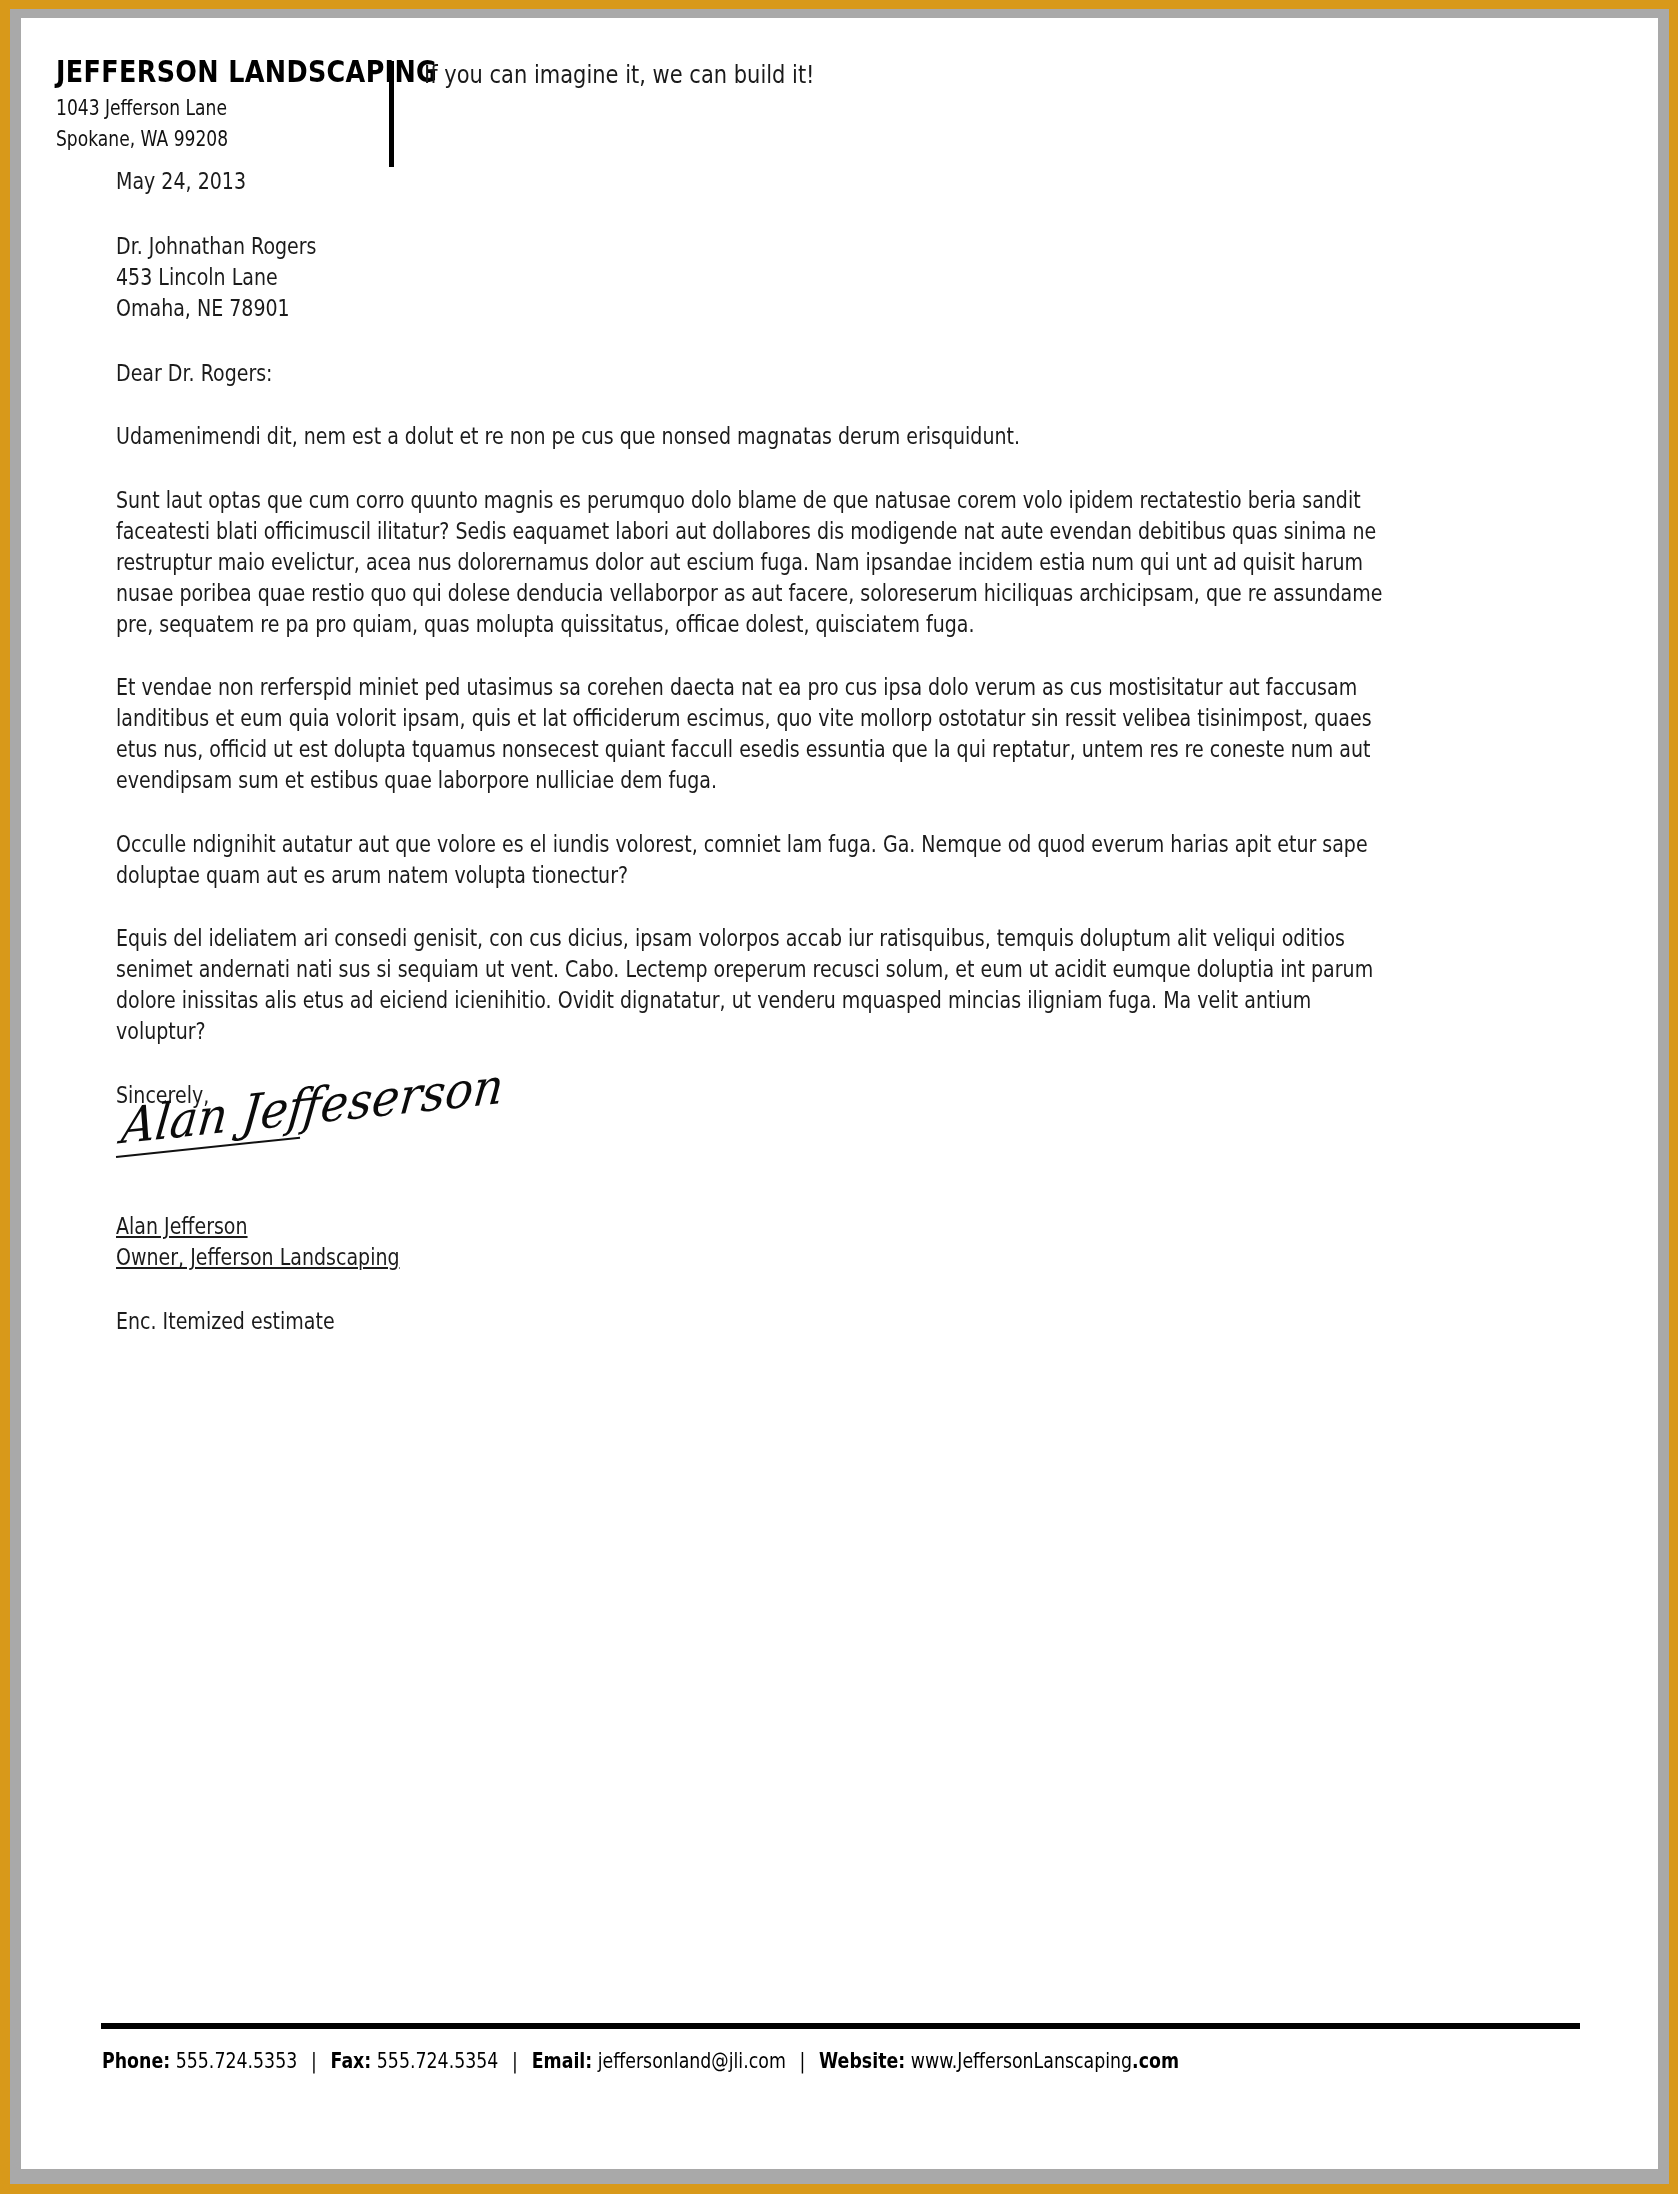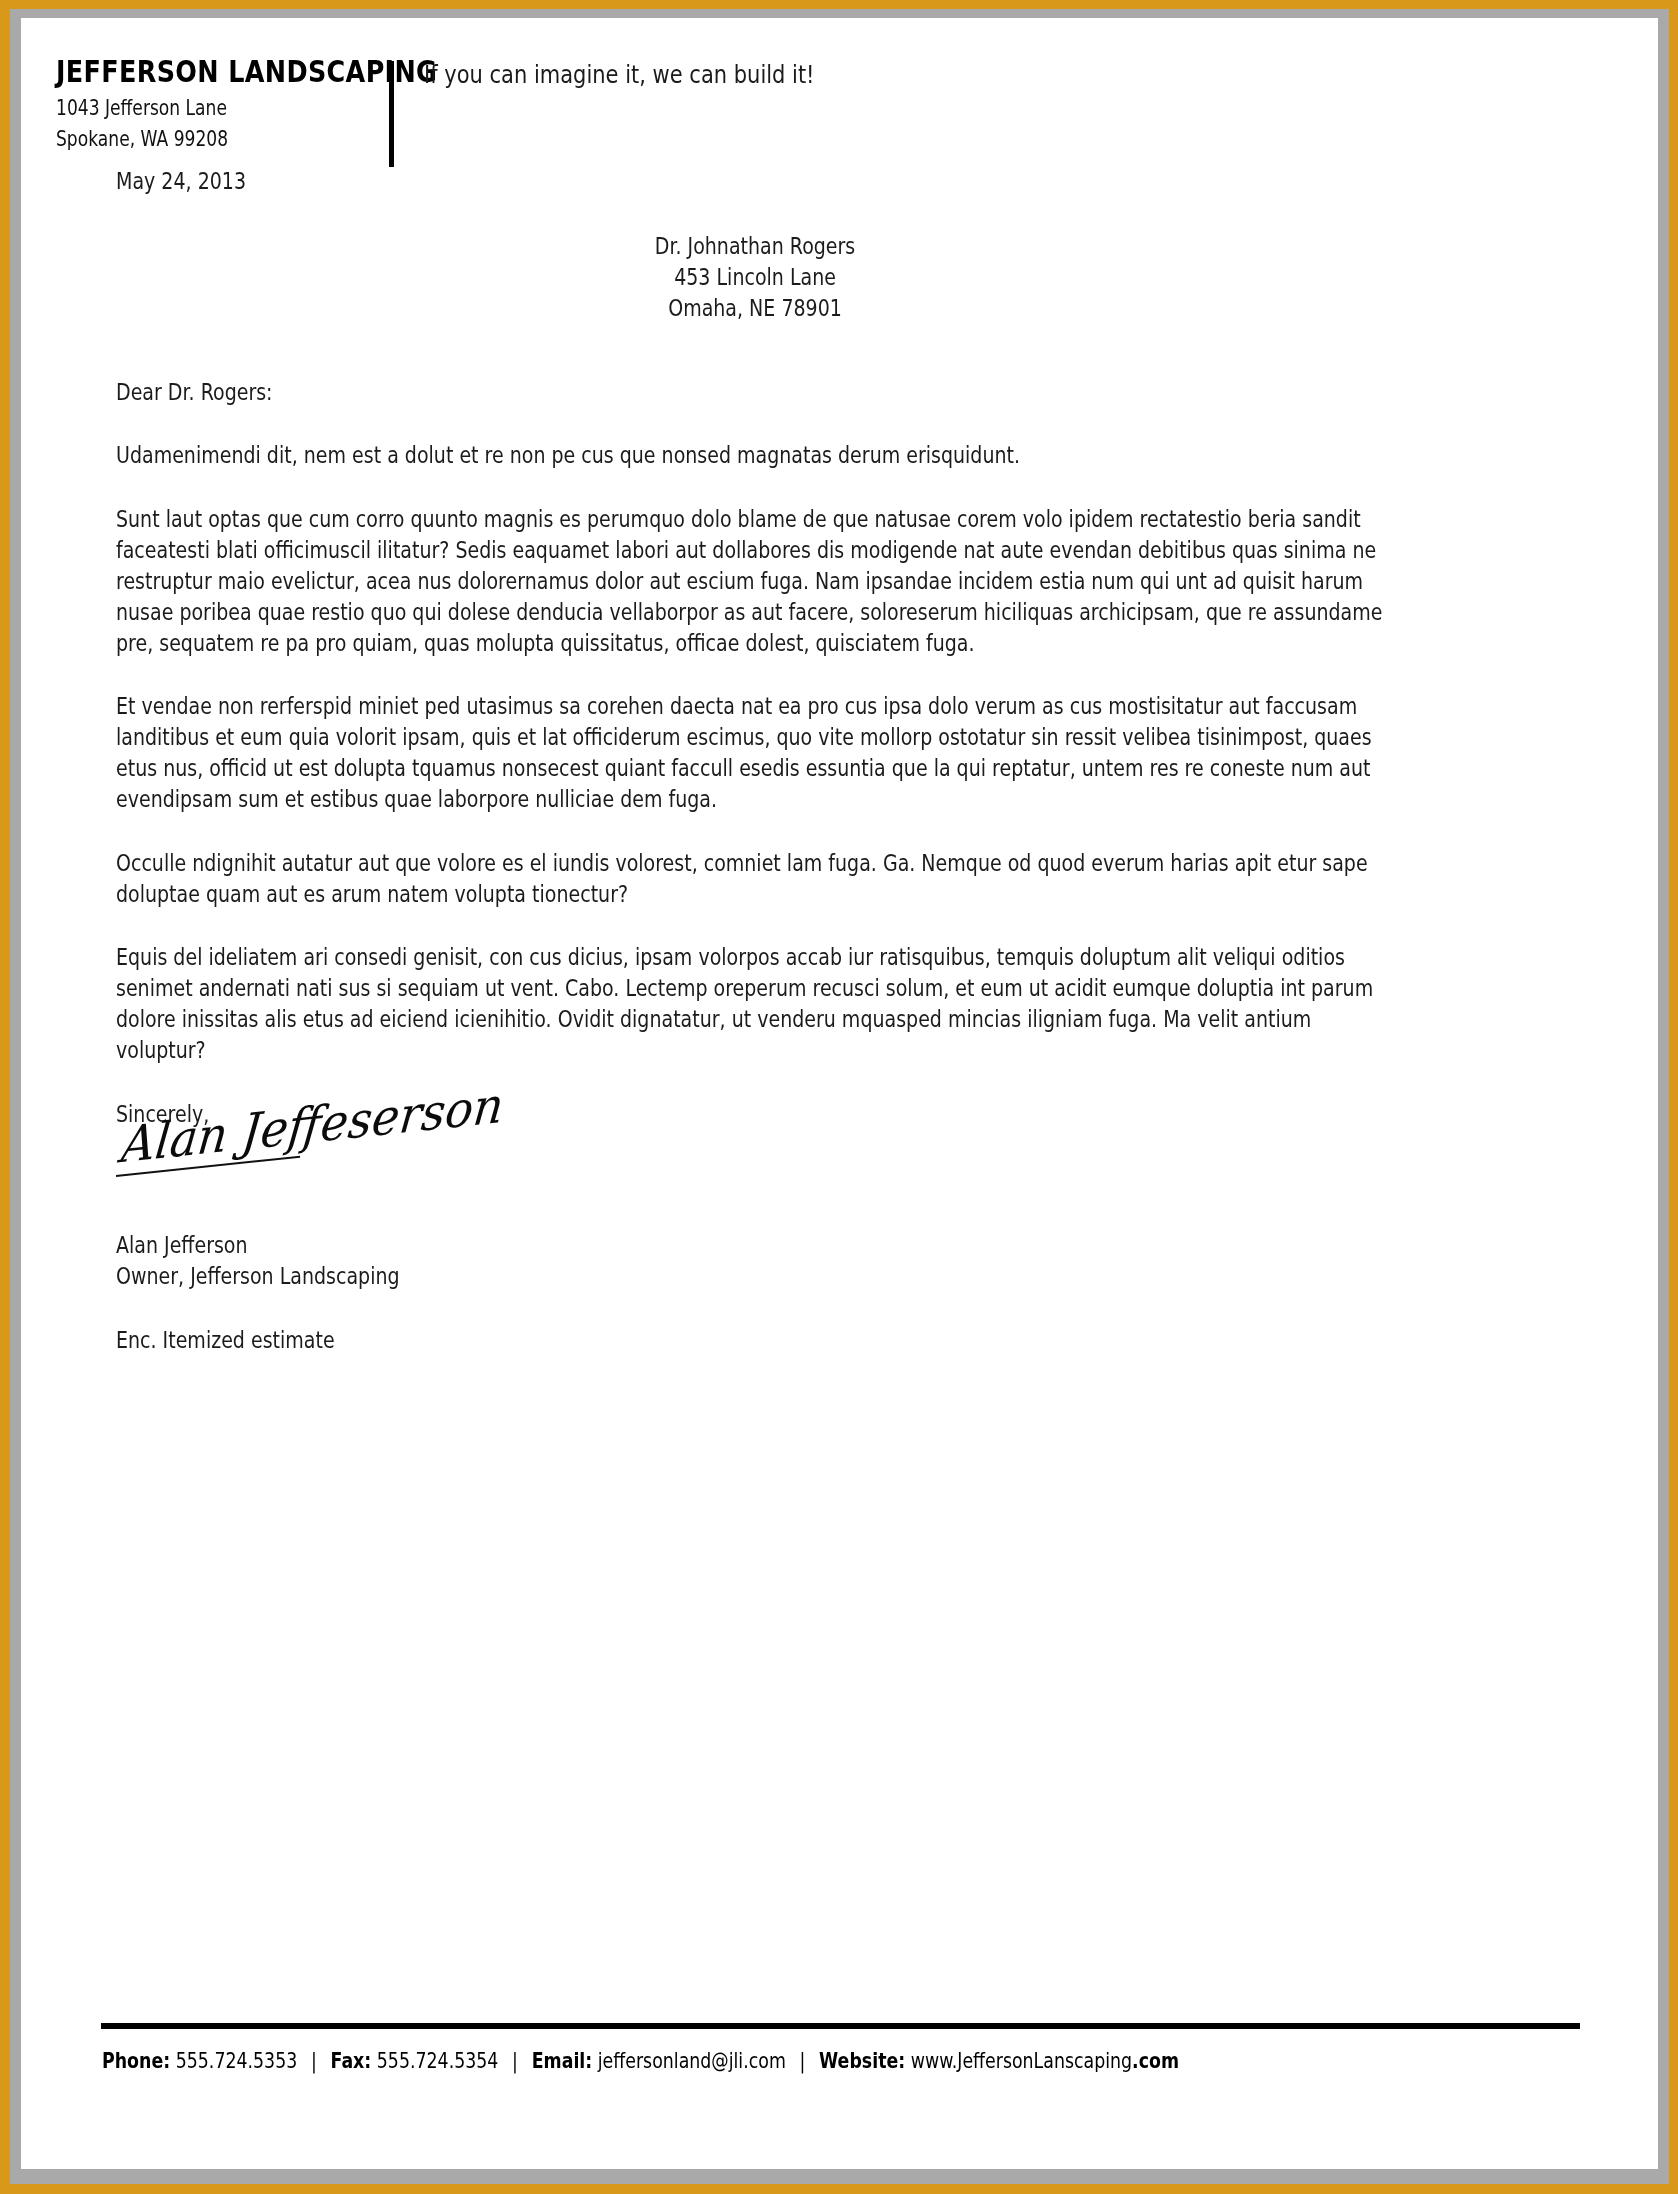--- a/index.html
+++ b/index.html
@@ -103,21 +103,21 @@
     line-height: 31px;
     color: #1b1b1b;
   }
   #letter-body .line,
   #letter-body .para {
     transform: scaleX(0.845);
     transform-origin: left top;
     width: 118.35%;
   }
   .date-block { margin-bottom: 34px; }
-  .address-block { margin-bottom: 53px; text-align: center; }
+  .address-block { margin-bottom: 34px; }
   .salutation { margin-bottom: 32.5px; }
   .para { margin-bottom: 32.5px; text-align: left; }
   .closing { margin-bottom: 0; }
 
   
   #signature {
     margin-top: 4.4px;
     margin-bottom: 7.4px;
     height: 89px;
     position: relative;
@@ -139,21 +139,21 @@
     position: absolute;
     left: 0px;
     top: 41px;
     width: 185px;
     height: 1.5px;
     background: #111;
     transform: rotate(-6deg);
     transform-origin: left center;
   }
 
-  .signer-block { margin-bottom: 32.5px; }
+  .signer-block { margin-bottom: 32.5px; text-decoration: underline; }
   .enclosure { margin-bottom: 0; }
 
   
   #footer {
     position: absolute;
     left: 0;
     bottom: 0;
     width: 100%;
     height: 155px;
     padding-left: 44px;

